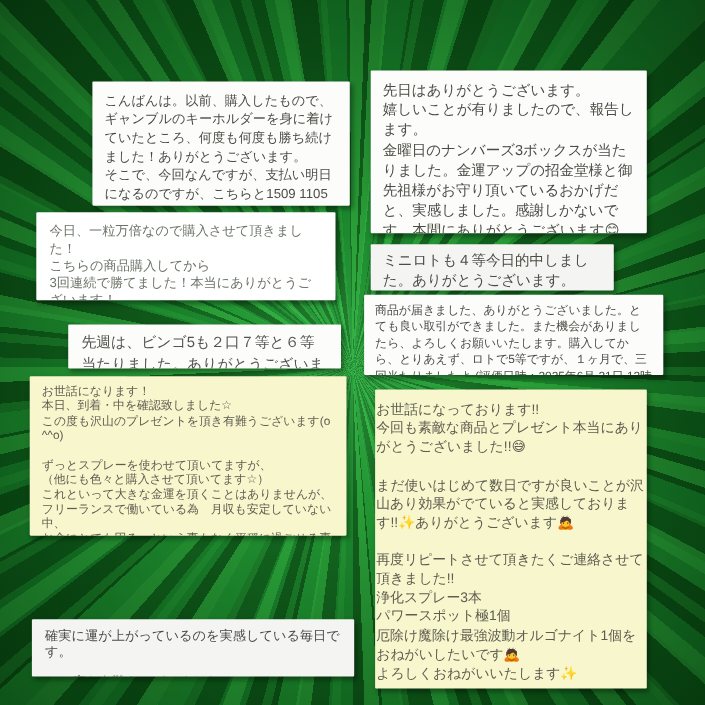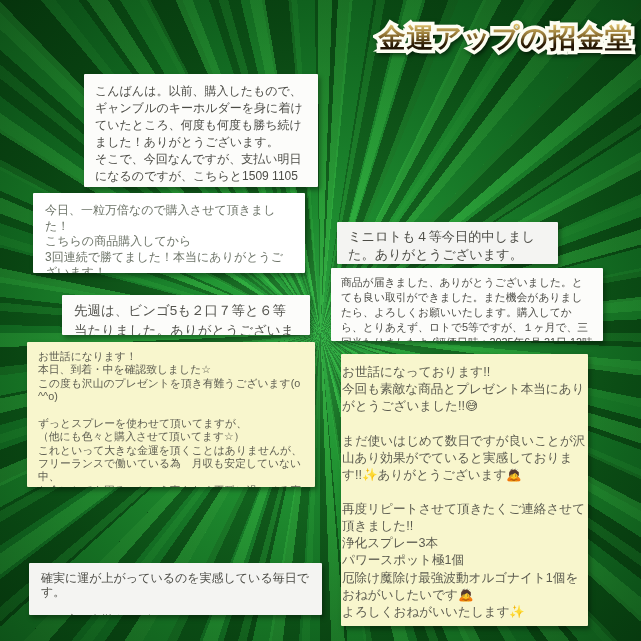--- a/index.html
+++ b/index.html
@@ -88,24 +88,20 @@
   .b-r3 p{font-size:10.8px;line-height:1.38;}
   .b-r4{left:341px;top:354px;width:247px;height:272px;padding:10px 1px;}
   .b-r4 p{font-size:12.6px;line-height:1.36;color:#5c5c50;}
 </style>
 </head>
 <body>
 
 <div class="stage">
   <div class="bg"></div>
 
-  <div class="title-wrap">
-    <span class="title-outline">金運アップの招金堂</span>
-    <span class="title-fill">金運アップの招金堂</span>
-  </div>
 
   <div class="box bg-white b-l1">
     <p>こんばんは。以前、購入したもので、ギャンブルのキーホルダーを身に着けていたところ、何度も何度も勝ち続けました！ありがとうございます。
 そこで、今回なんですが、支払い明日になるのですが、こちらと1509 1105 04 180a107　の番号のをお願いしたく、コメントさせて頂きました。</p>
   </div>
 
   <div class="box bg-greenish b-l2">
     <p>今日、一粒万倍なので購入させて頂きました！
 こちらの商品購入してから
 3回連続で勝てました！本当にありがとうございます！
@@ -132,20 +128,25 @@
 また注文させて頂きます♪
 この度も有難うございましたm(_ _)m</p>
   </div>
 
   <div class="box bg-grey b-l5">
     <p>確実に運が上がっているのを実感している毎日です。
 
 この度も有難うございましたm。</p>
   </div>
 
+  <div class="box bg-white b-r1">
+    <p>先日はありがとうございます。
+嬉しいことが有りましたので、報告します。
+金曜日のナンバーズ3ボックスが当たりました。金運アップの招金堂様と御先祖様がお守り頂いているおかげだと、実感しました。感謝しかないです。本間にありがとうございます😊</p>
+  </div>
 
   <div class="box bg-grey b-r2">
     <p>ミニロトも４等今日的中しました。ありがとうございます。</p>
   </div>
 
   <div class="box bg-white b-r3">
     <p>商品が届きました、ありがとうございました。とても良い取引ができました。また機会がありましたら、よろしくお願いいたします。購入してから、とりあえず、ロトで5等ですが、１ヶ月で、三回当たりましたよ (評価日時：2025年6月 21日 12時 52分)</p>
   </div>
 
   <div class="box bg-yellow b-r4">

